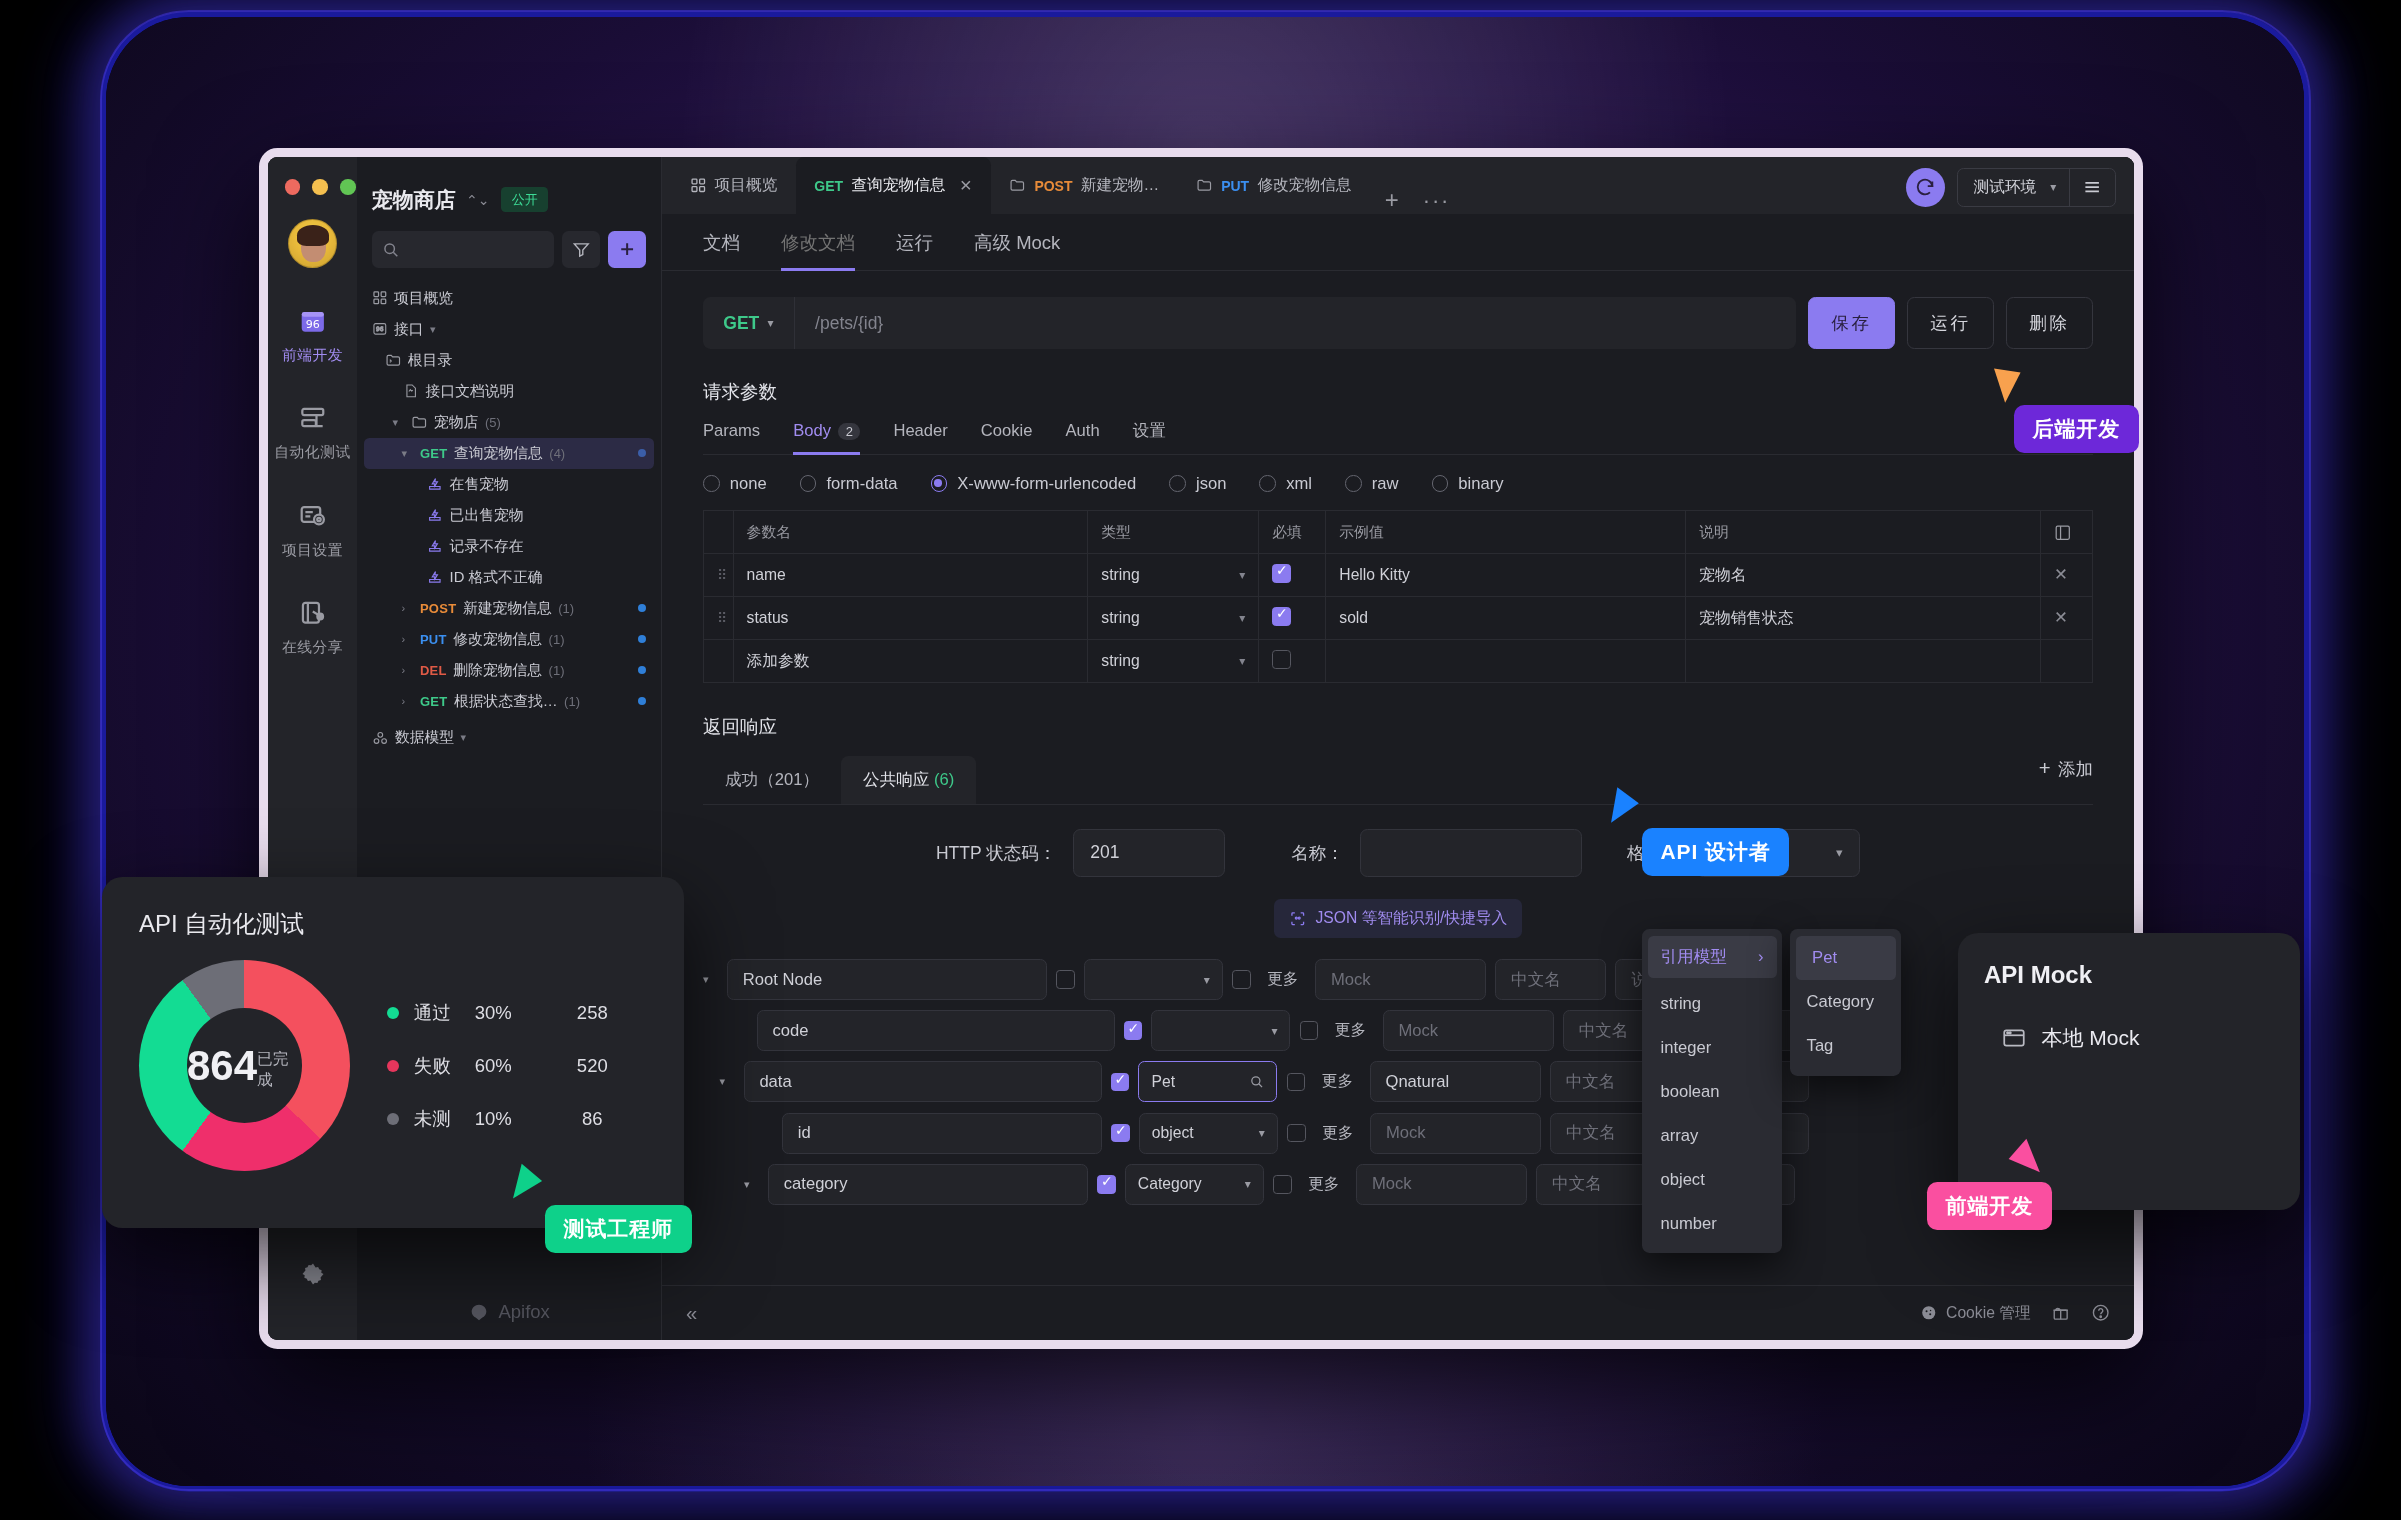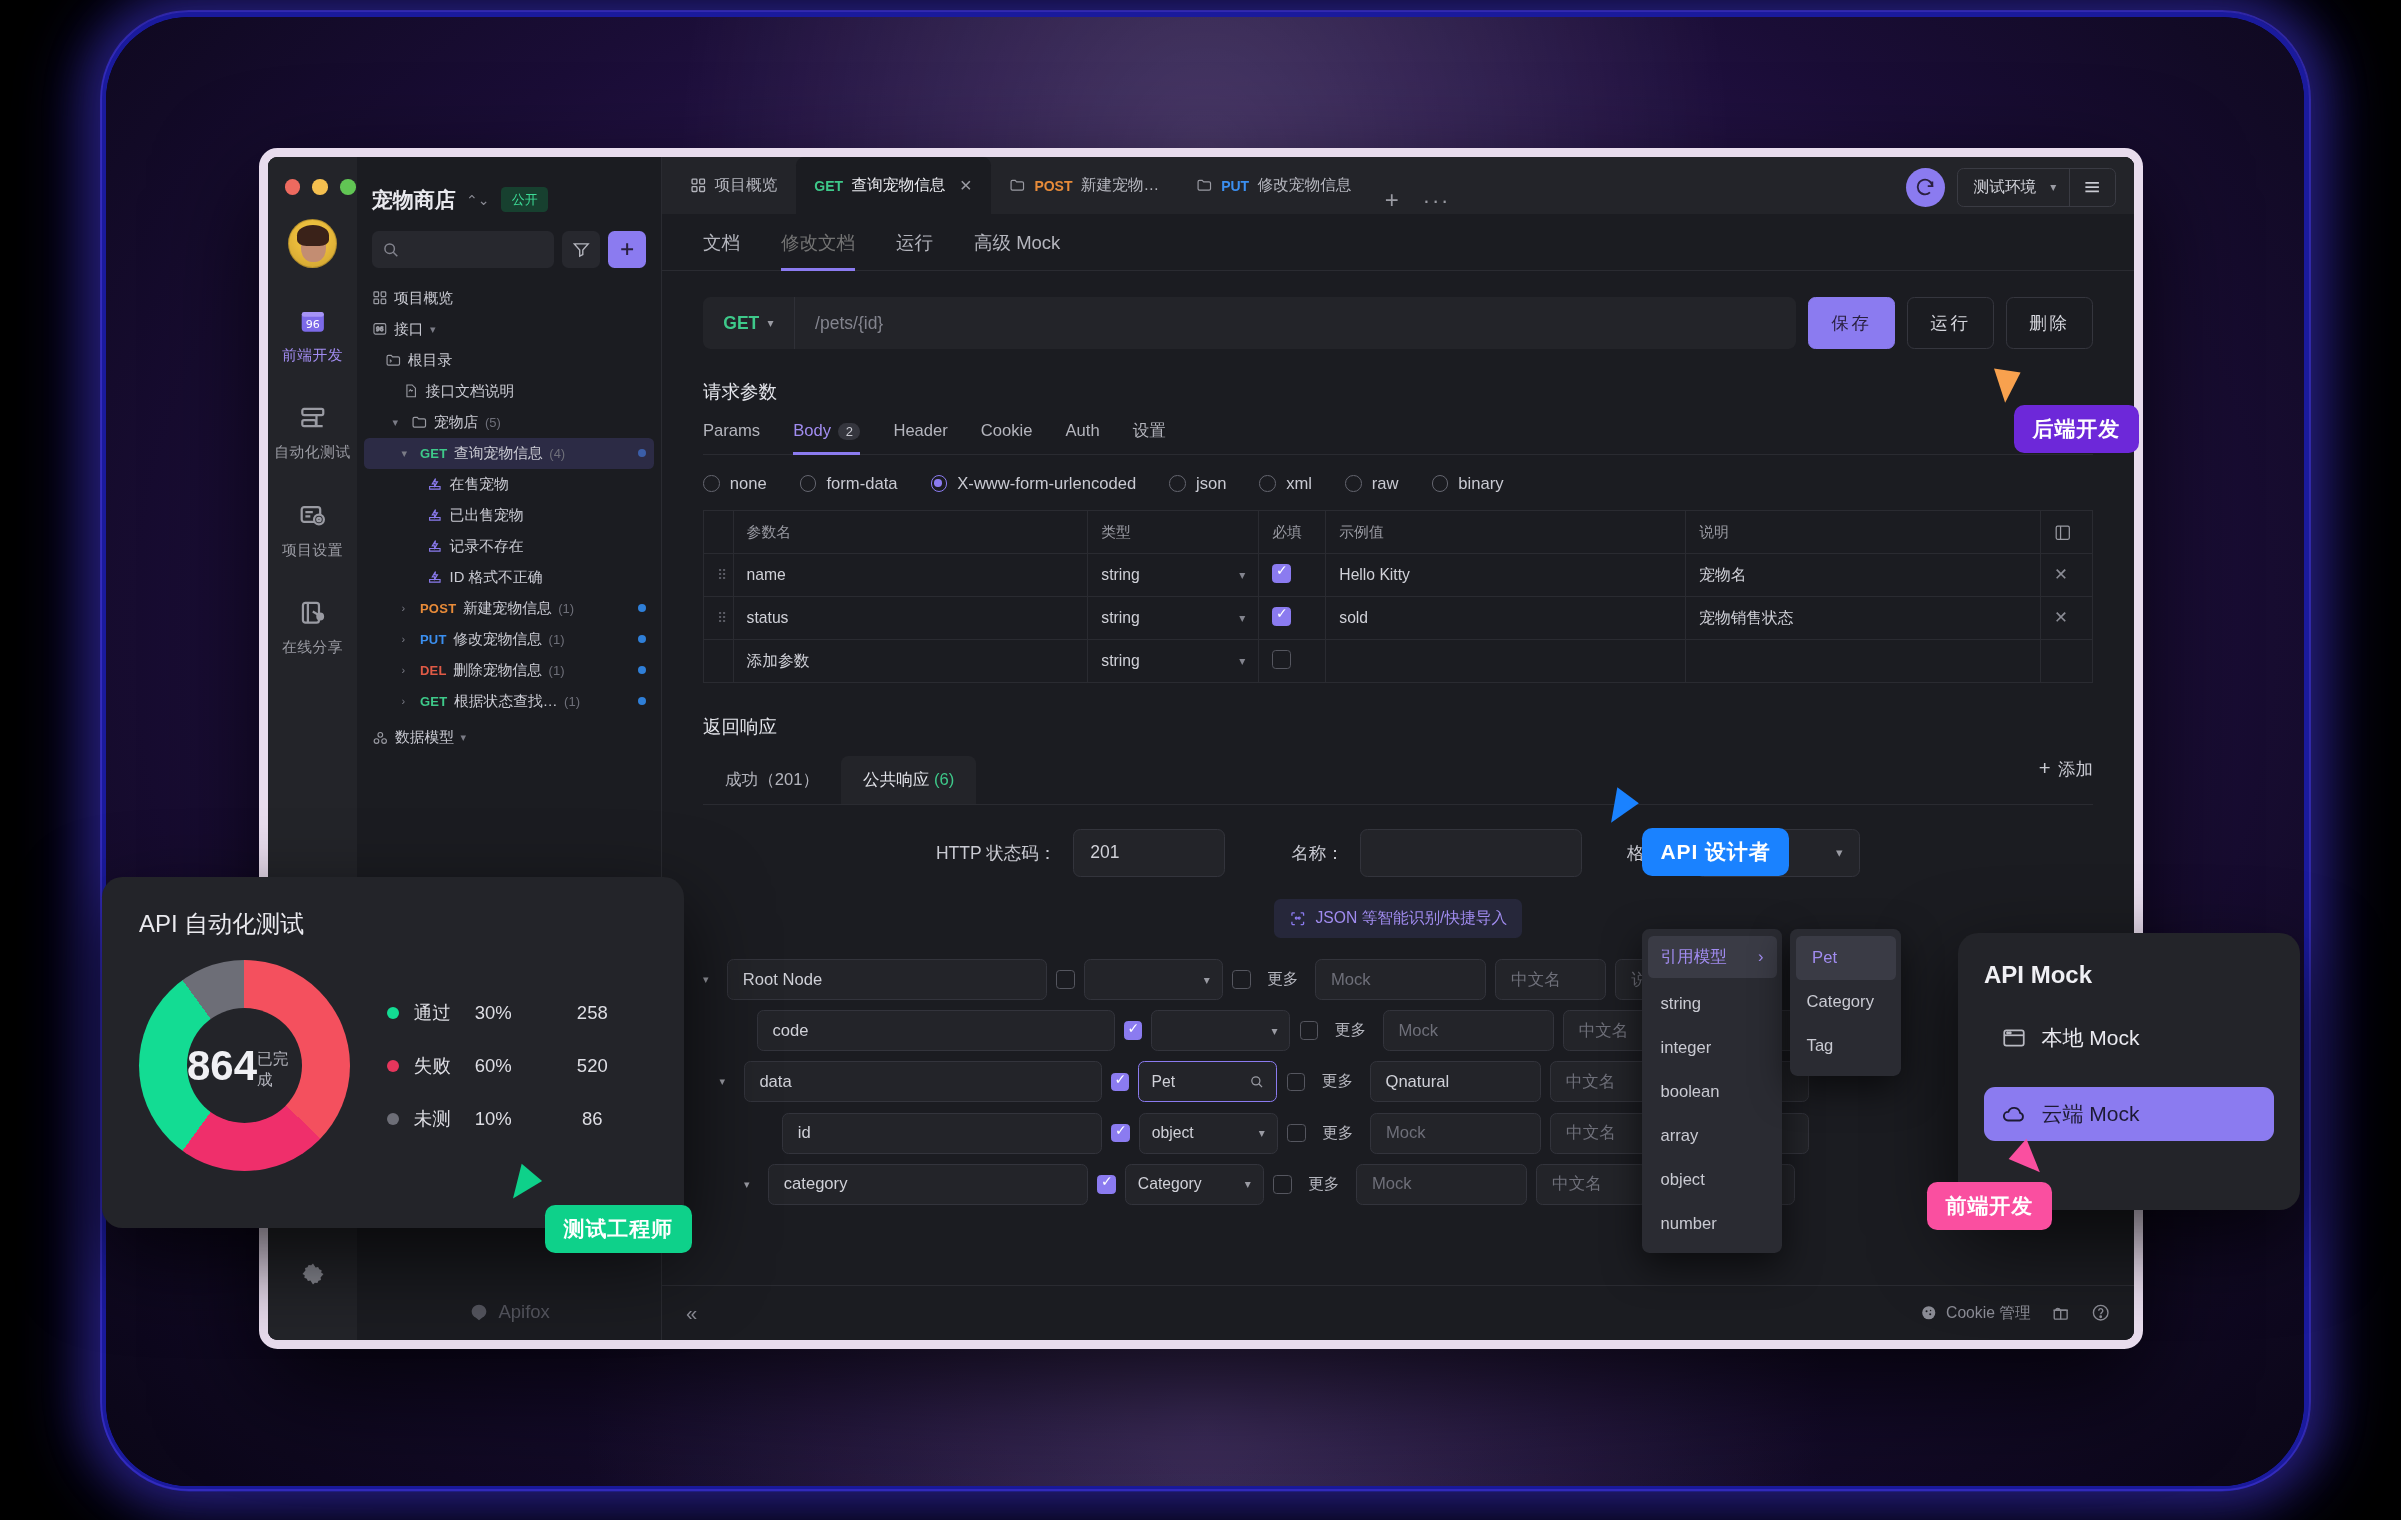--- a/index.html
+++ b/index.html
@@ -898,26 +898,20 @@
     <div class="mkTitle">API Mock</div>
     <div class="mkItem">
       <svg width="26" height="26" viewBox="0 0 24 24" fill="none" stroke="#b9bac2" stroke-width="1.6">
           <rect x="3" y="5" width="18" height="14" rx="2"></rect>
           <path d="M3 9.5h18"></path>
           <circle cx="6.2" cy="7.2" r=".7" fill="#b9bac2"></circle>
           <circle cx="8.4" cy="7.2" r=".7" fill="#b9bac2"></circle>
         </svg>
       <span>本地 Mock</span>
     </div>
-    <div class="mkItem act">
-      <svg width="26" height="26" viewBox="0 0 24 24" fill="none" stroke="#1d1a33" stroke-width="1.7">
-          <path d="M6.5 18a4 4 0 01.3-8A5.6 5.6 0 0117.6 11 3.6 3.6 0 0117.4 18z"></path>
-        </svg>
-      <span>云端 Mock</span>
-    </div>
   </div>
 
   <div class="cursor" id="curBack"></div>
   <div class="callout" id="coBack">后端开发</div>
 
   <div class="cursor" id="curApi"></div>
   <div class="callout" id="coApi">API 设计者</div>
 
   <div class="cursor" id="curFront"></div>
   <div class="callout" id="coFront">前端开发</div>

